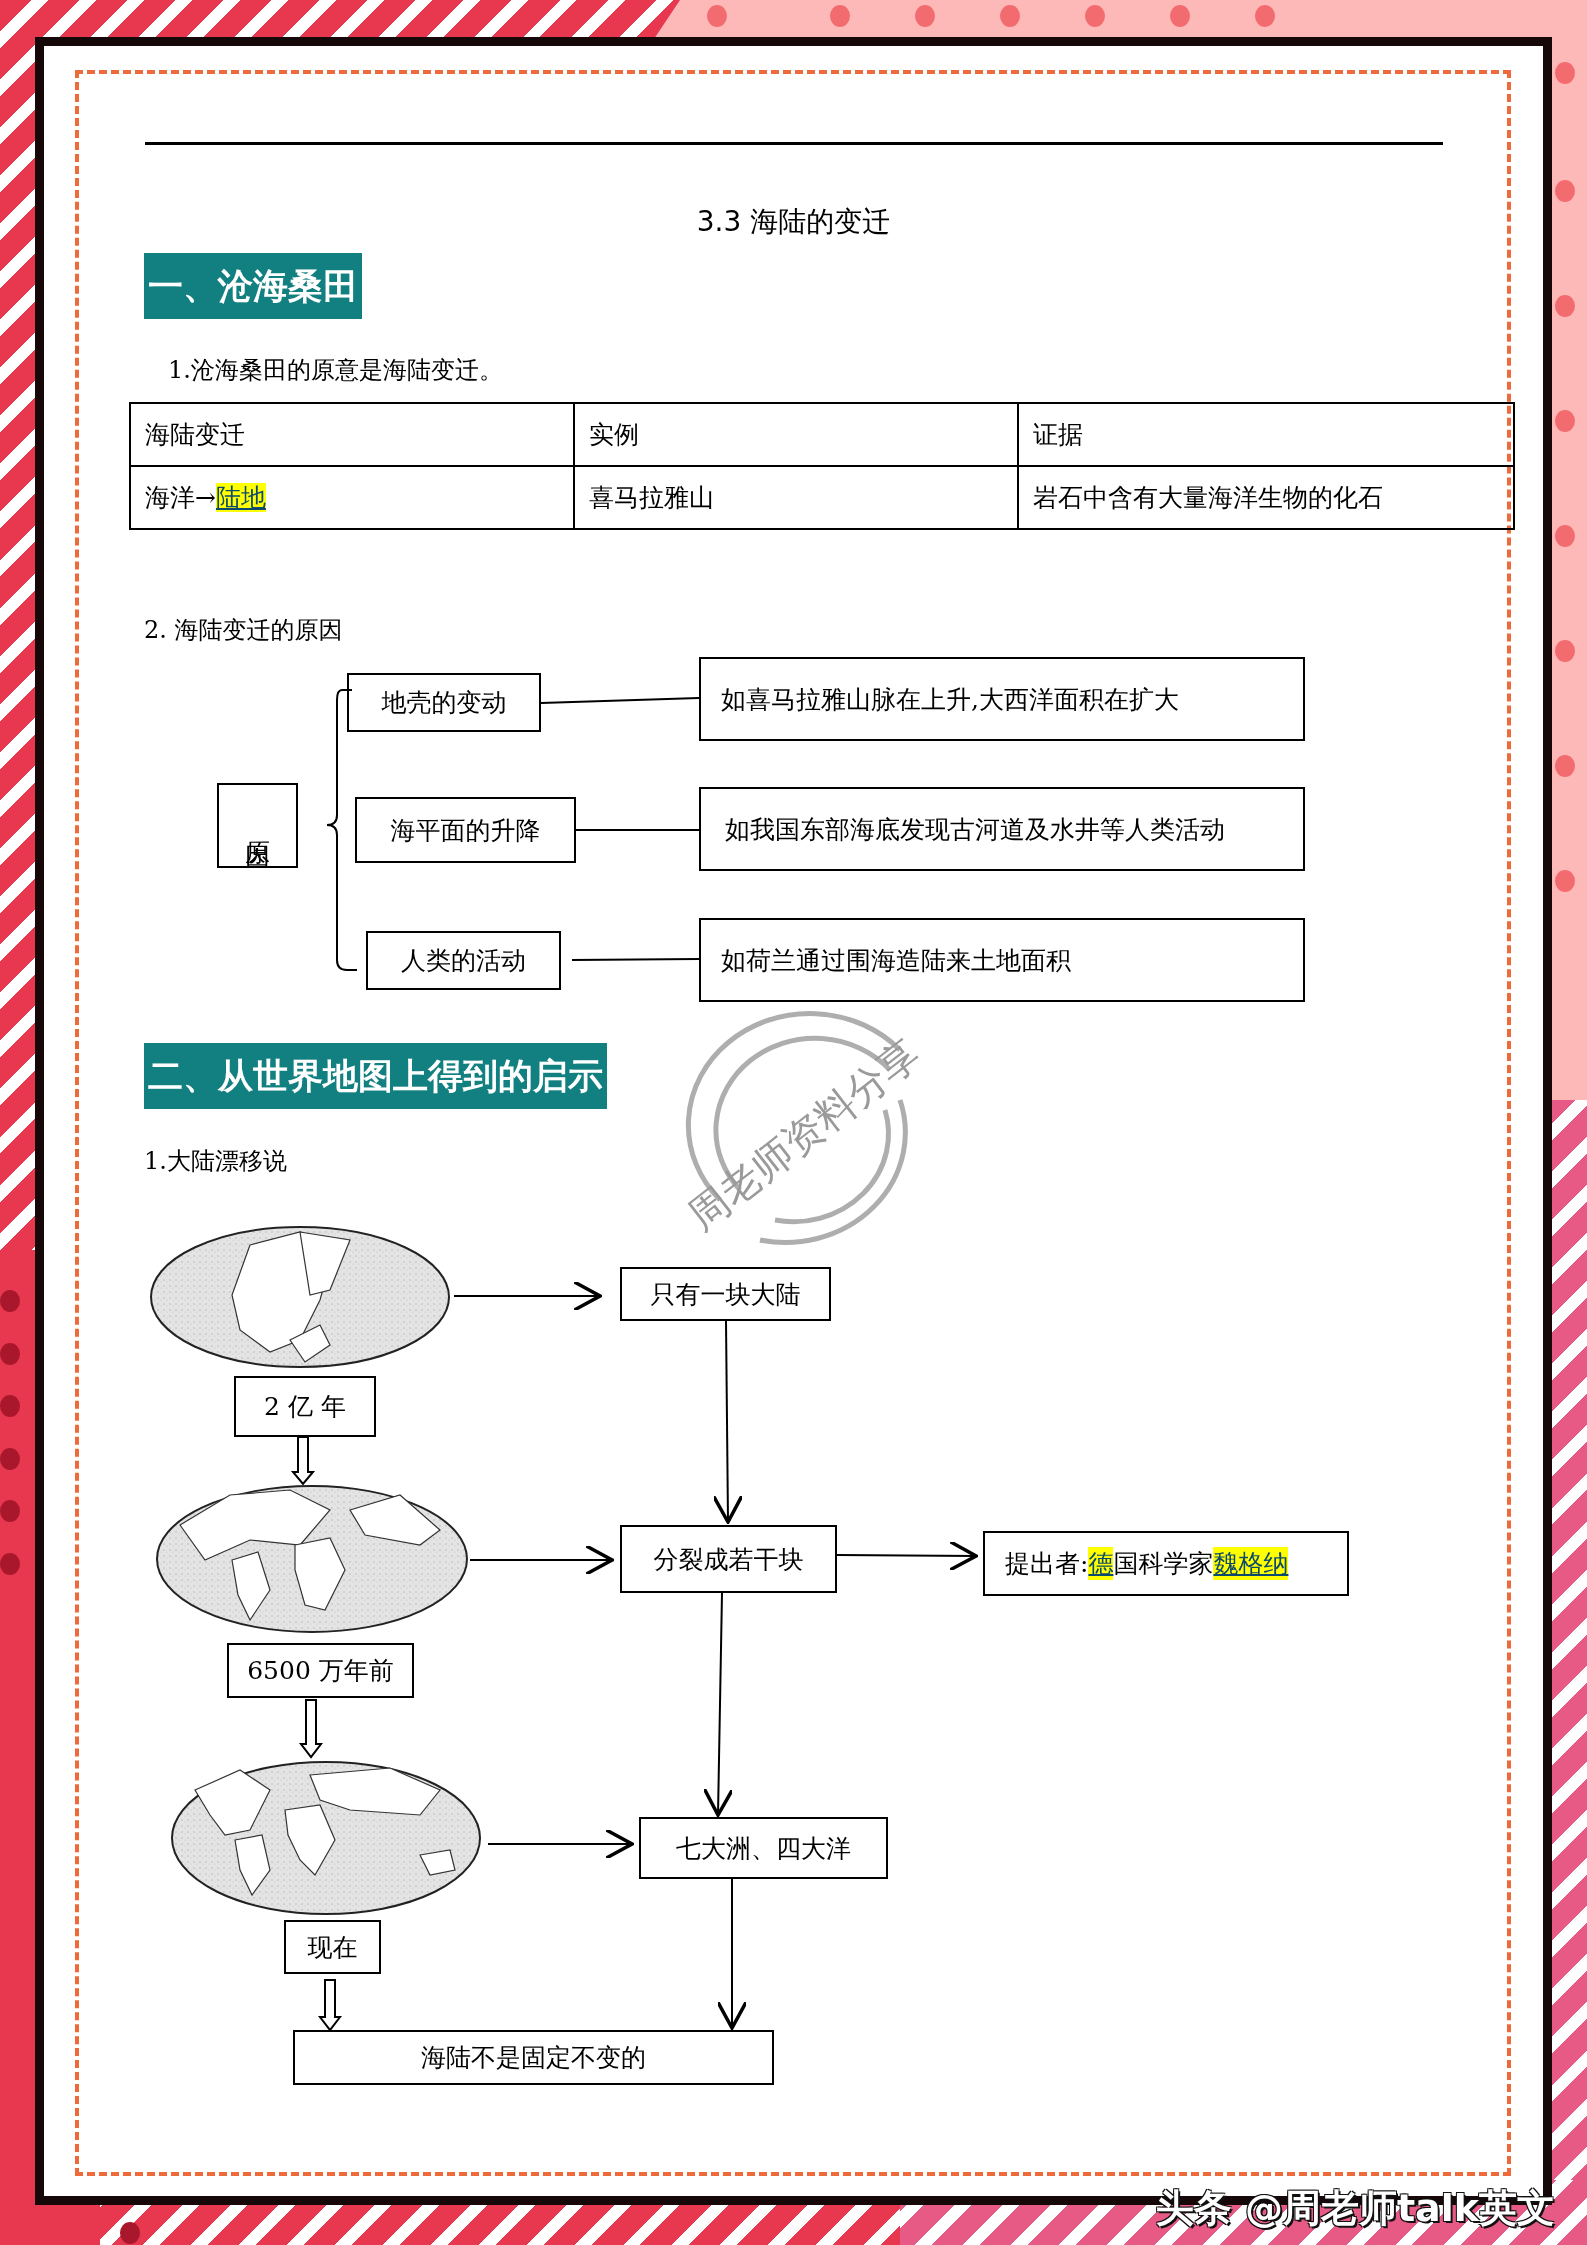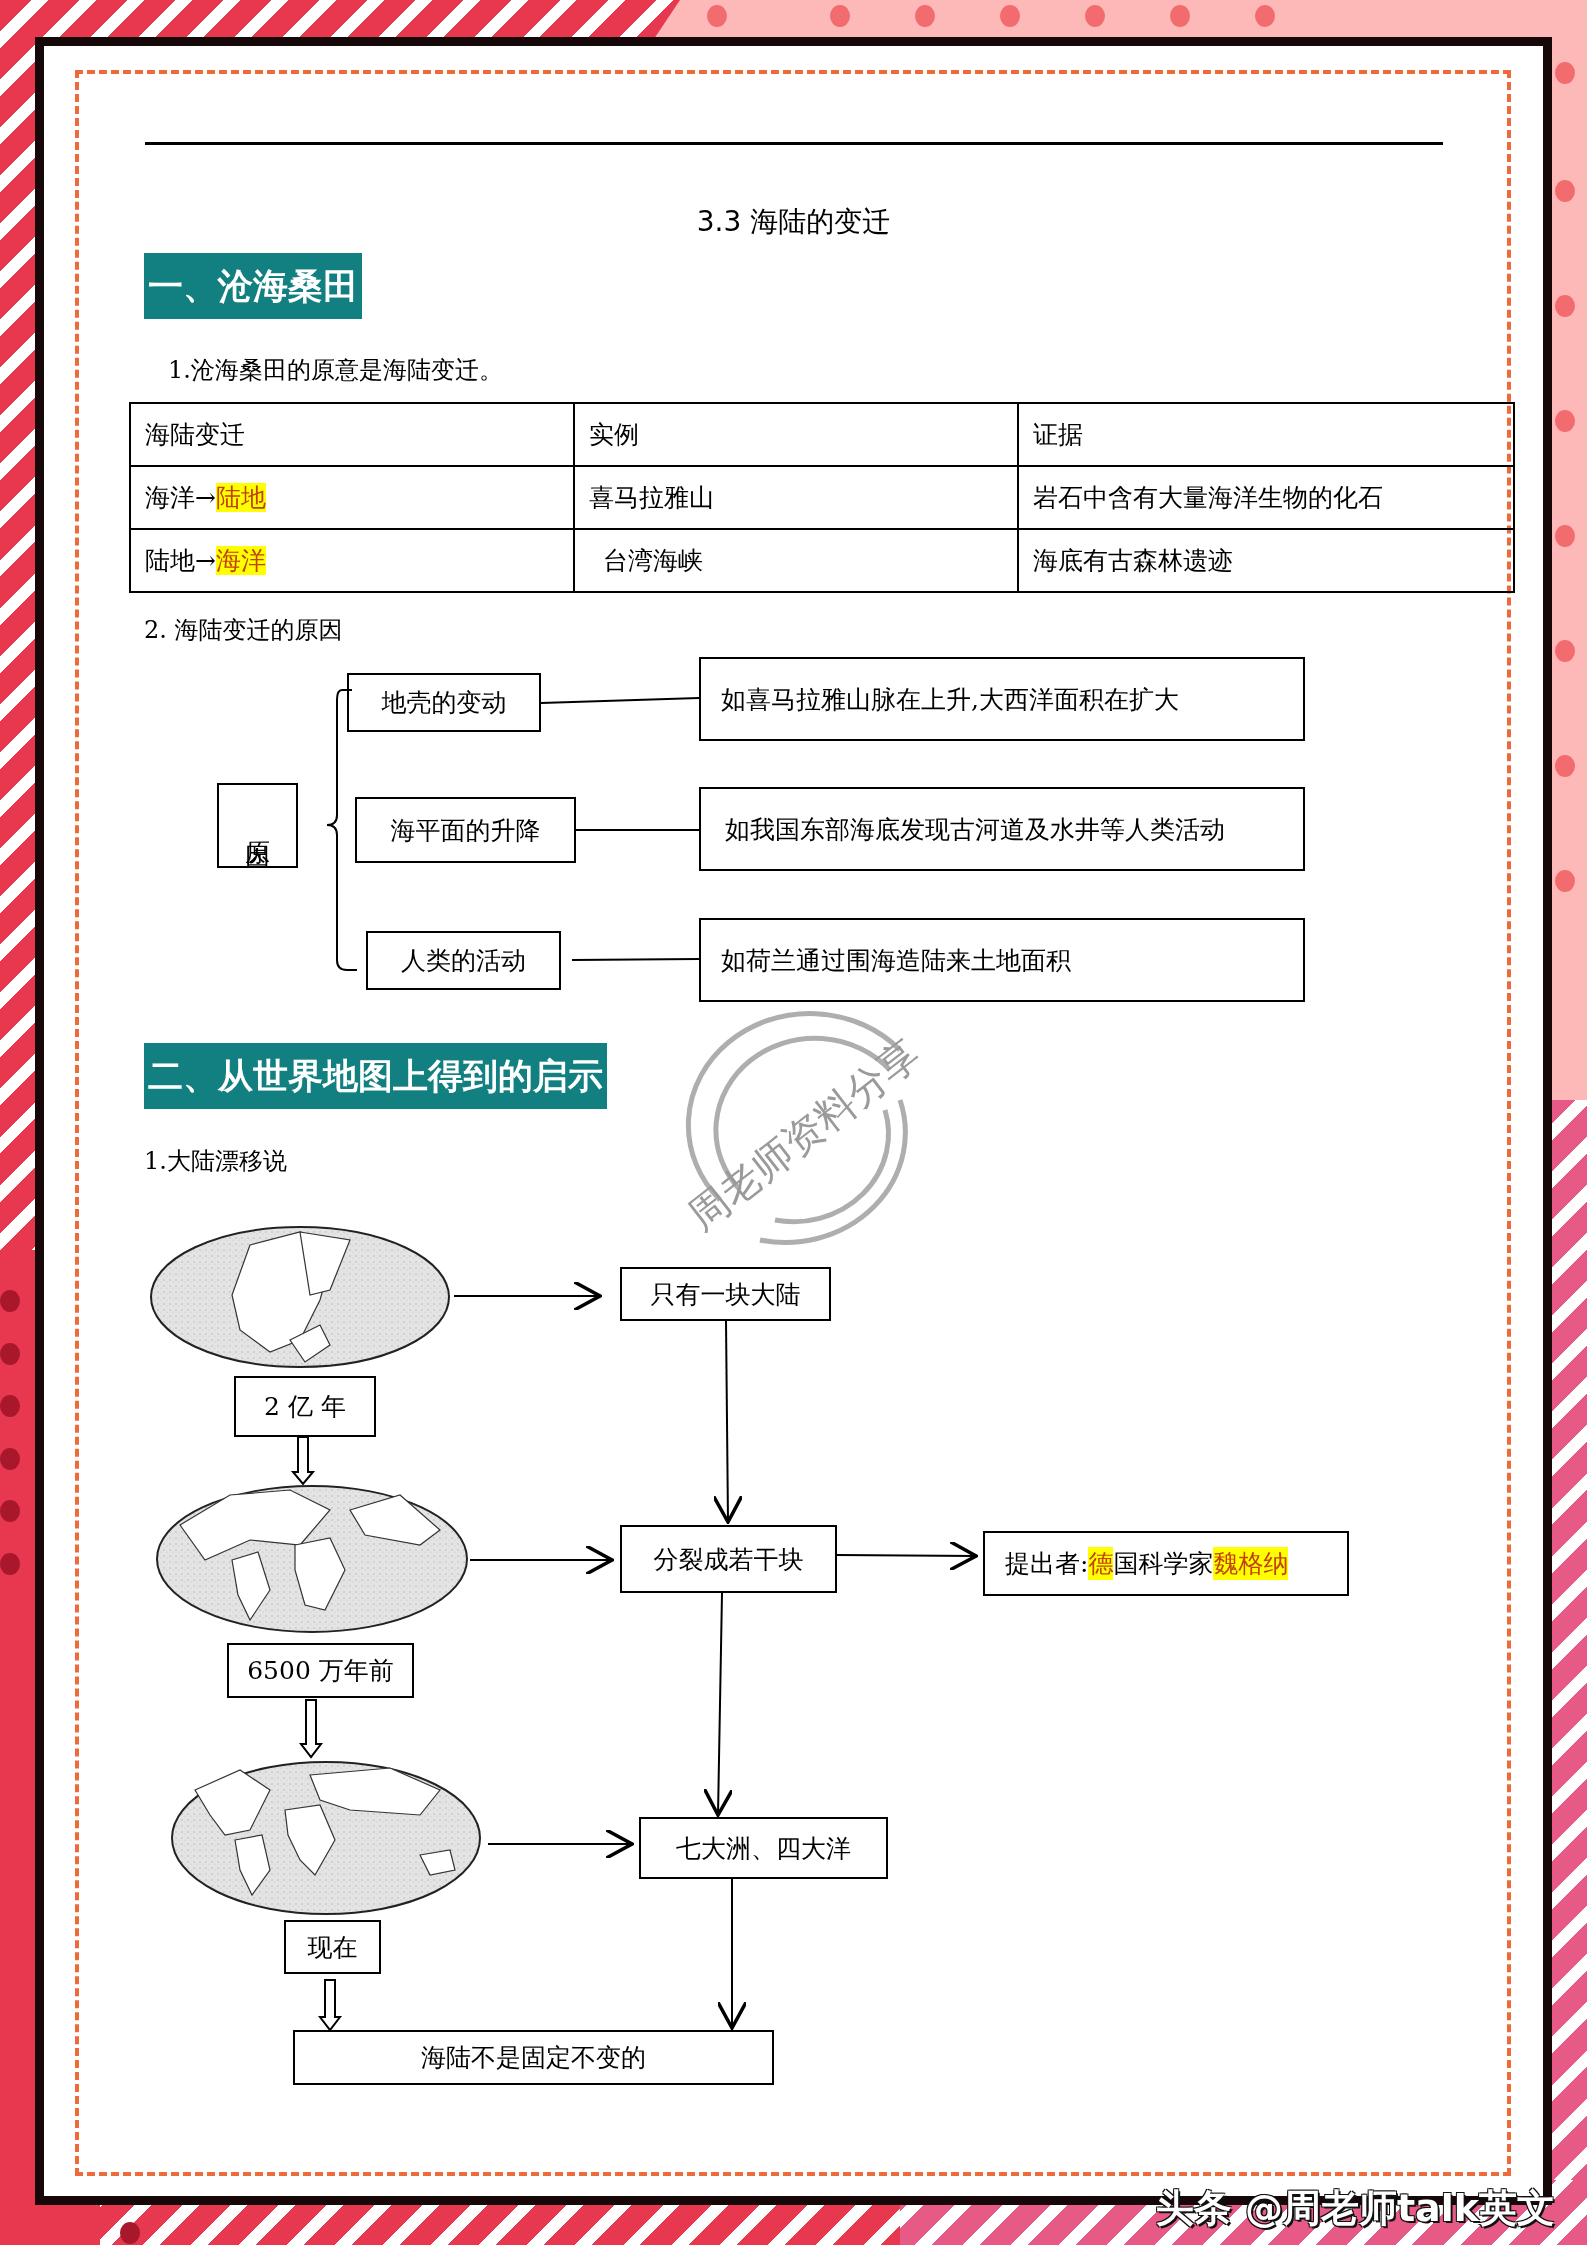--- a/index.html
+++ b/index.html
@@ -23,21 +23,21 @@
     border:4px dashed #ee6a3a;box-sizing:border-box;}
   .rule{position:absolute;left:145px;top:142px;width:1298px;height:3px;background:#000;}
   .title{position:absolute;left:0;width:1587px;top:203px;text-align:center;font-size:28px;
     font-family:"DejaVu Sans","Liberation Sans",sans-serif;color:#000;}
   .sec-head{position:absolute;background:#127f80;color:#fff;font-weight:bold;
     font-family:"DejaVu Sans","Liberation Sans",sans-serif;font-size:35px;line-height:66px;
     padding:0 4px;white-space:nowrap;}
   .para{position:absolute;font-size:24px;color:#000;white-space:nowrap;}
   table.tbl{position:absolute;left:129px;top:402px;width:1386px;border-collapse:collapse;font-size:25px;}
   table.tbl td{border:2px solid #000;height:61px;padding:0 14px;vertical-align:middle;}
-  .hl{background:#ffff00;color:#c2410c;}
+  .hl{background:#ffff00;color:#0c4a6e;text-decoration:underline;}
   .box{position:absolute;border:2px solid #000;background:#fff;box-sizing:border-box;
     font-size:25px;display:flex;align-items:center;white-space:nowrap;}
   .box.center{justify-content:center;}
   .box.left{justify-content:flex-start;padding-left:20px;}
   .vtext{writing-mode:vertical-rl;text-orientation:upright;letter-spacing:4px;}
   svg.overlay{position:absolute;left:0;top:0;pointer-events:none;}
   .stamp{position:absolute;left:650px;top:1000px;width:300px;height:260px;}
   .footer-brand{position:absolute;right:32px;top:2183px;font-size:38px;color:#fff;font-weight:bold;
     font-family:"DejaVu Sans","Liberation Sans",sans-serif;
     text-shadow:2px 2px 0 #111,-1px -1px 0 #111,1px -1px 0 #111,-1px 1px 0 #111;white-space:nowrap;}
@@ -87,25 +87,20 @@
   <tbody>
       <tr>
     <td style="width:414px">海陆变迁</td>
     <td style="width:414px">实例</td>
     <td>证据</td>
   </tr>
   <tr>
     <td><span>海洋→</span><span class="hl">陆地</span></td>
     <td>喜马拉雅山</td>
     <td>岩石中含有大量海洋生物的化石</td>
-  </tr>
-  <tr>
-    <td><span>陆地→</span><span class="hl">海洋</span></td>
-    <td style="padding-left:28px">台湾海峡</td>
-    <td>海底有古森林遗迹</td>
   </tr>
 </tbody>
   </table>
 
 <div class="para" style="left:144px;top:614px;">2.  海陆变迁的原因</div>
 
 <div class="box center" style="left:217px;top:783px;width:81px;height:85px;">
   <span class="vtext">原因</span>
 </div>
 <div class="box center" style="left:347px;top:673px;width:194px;height:59px;">地壳的变动</div>

